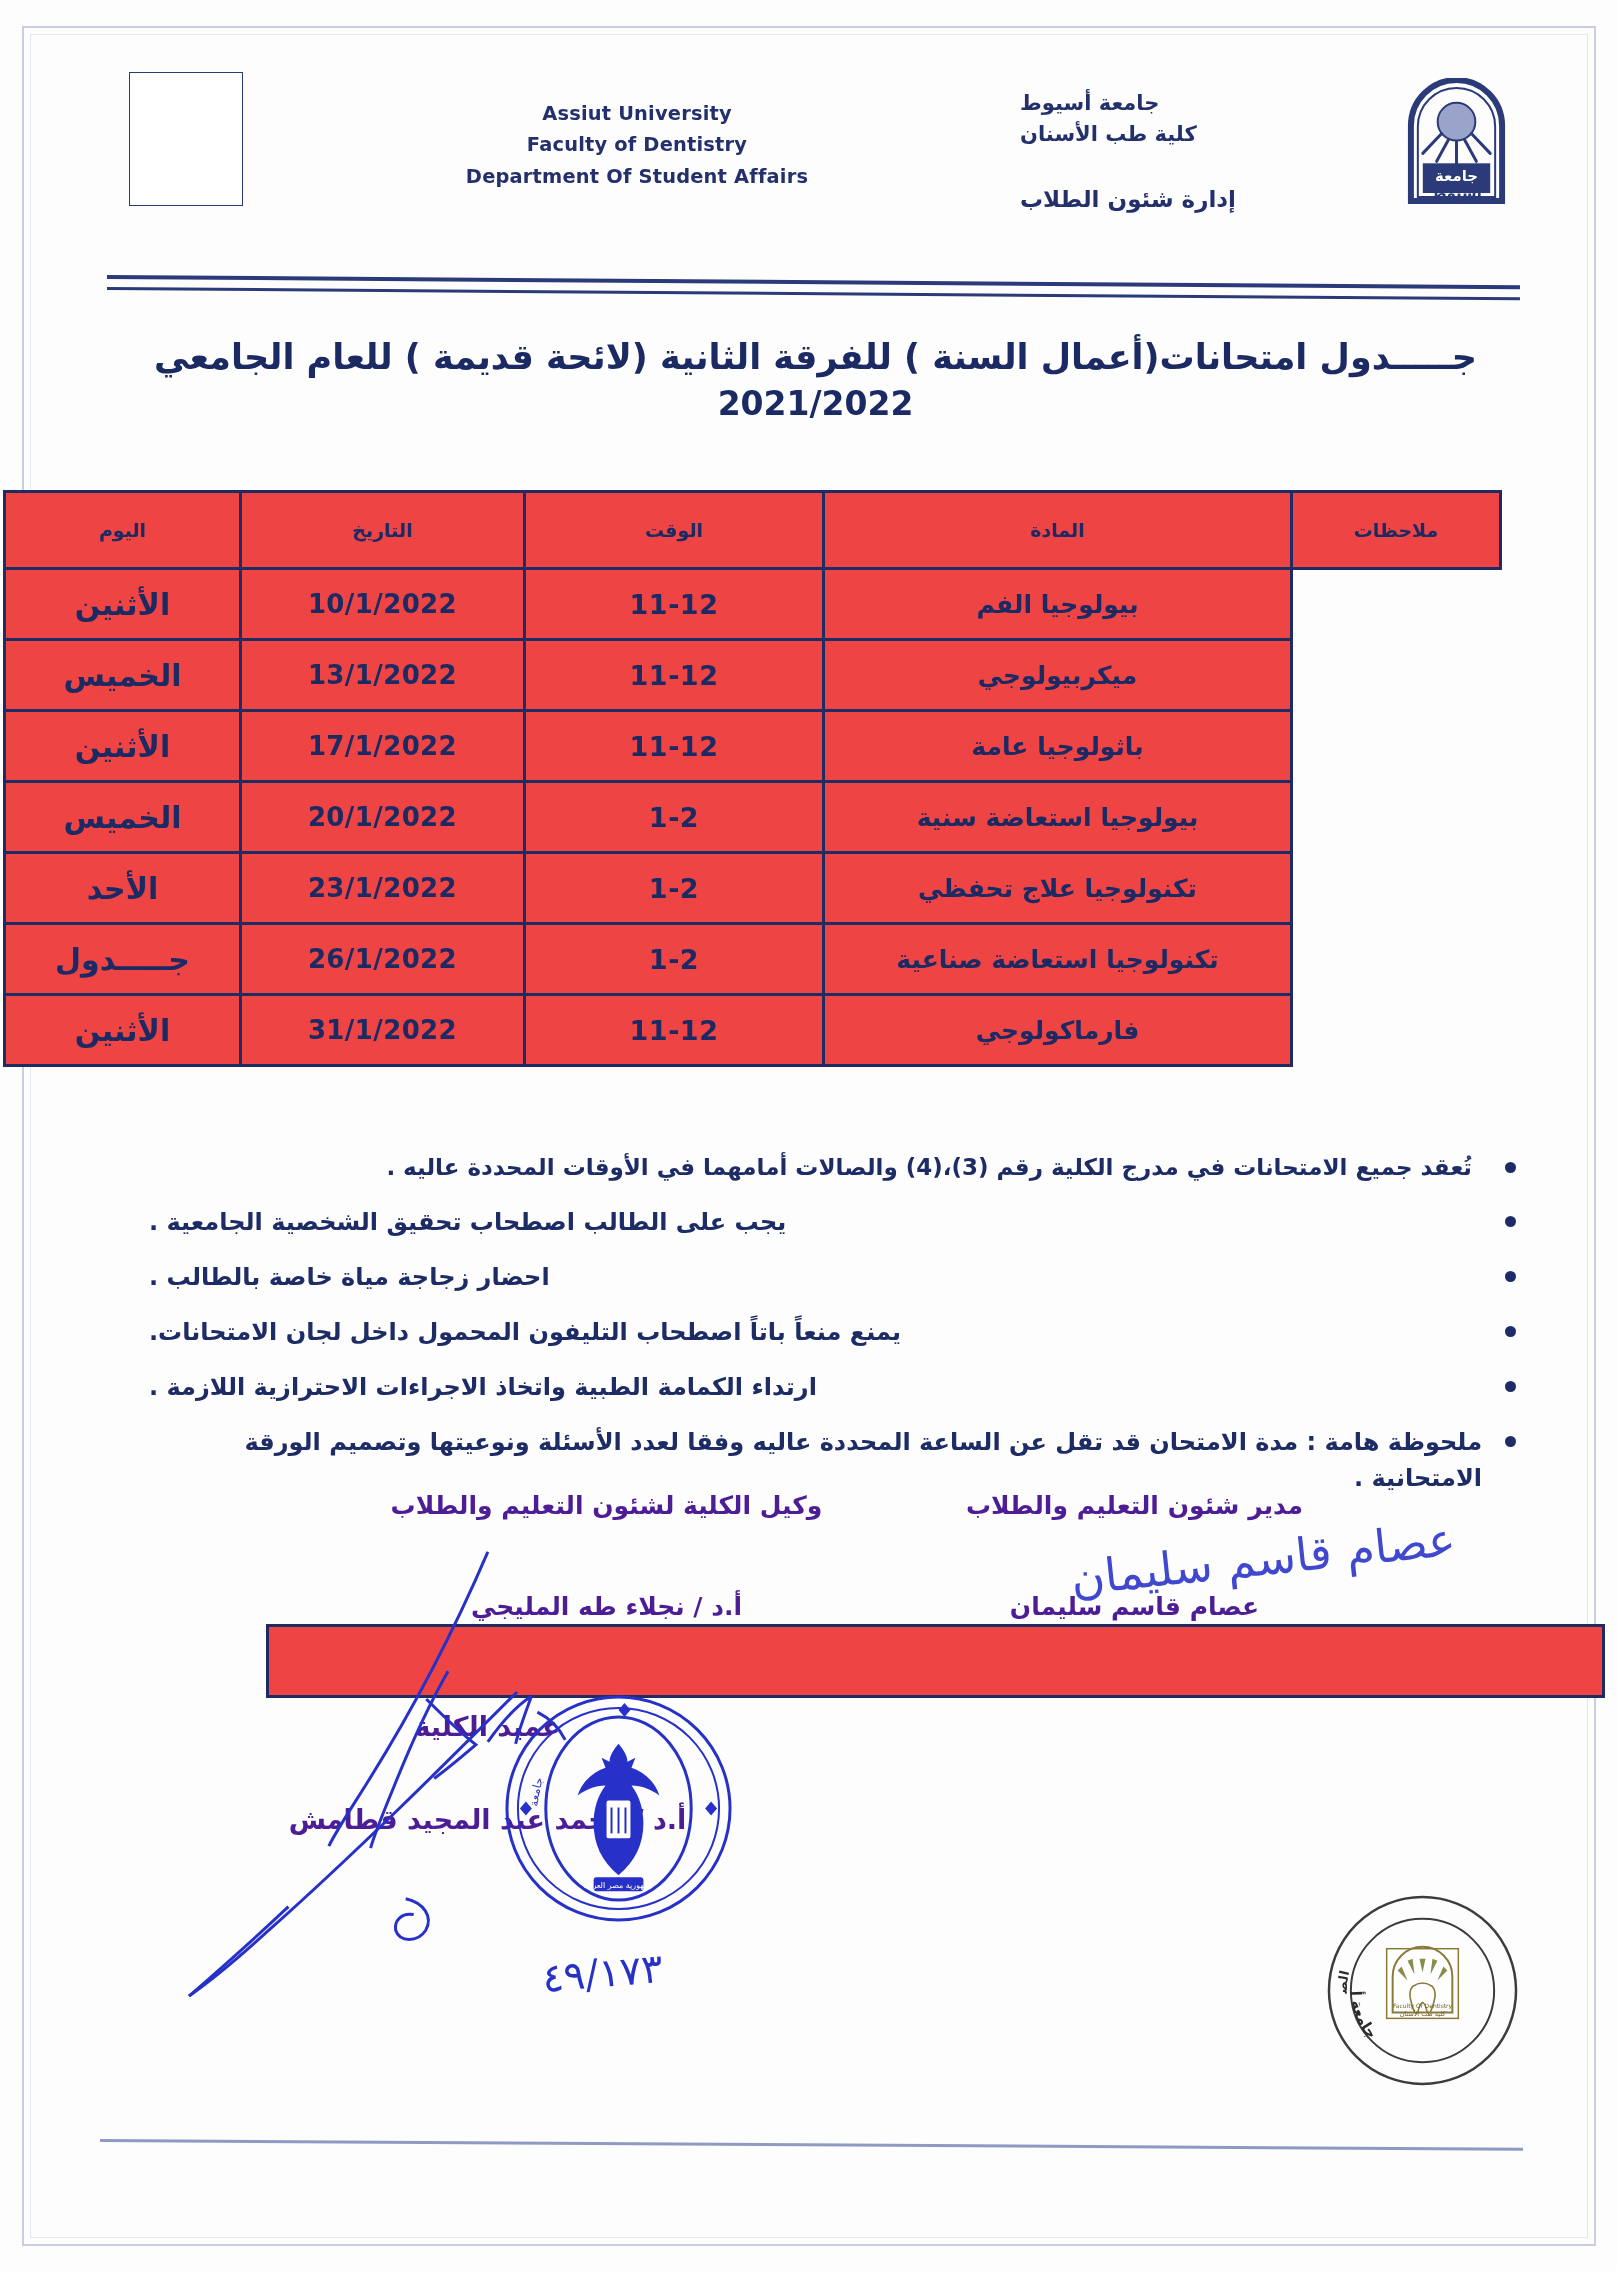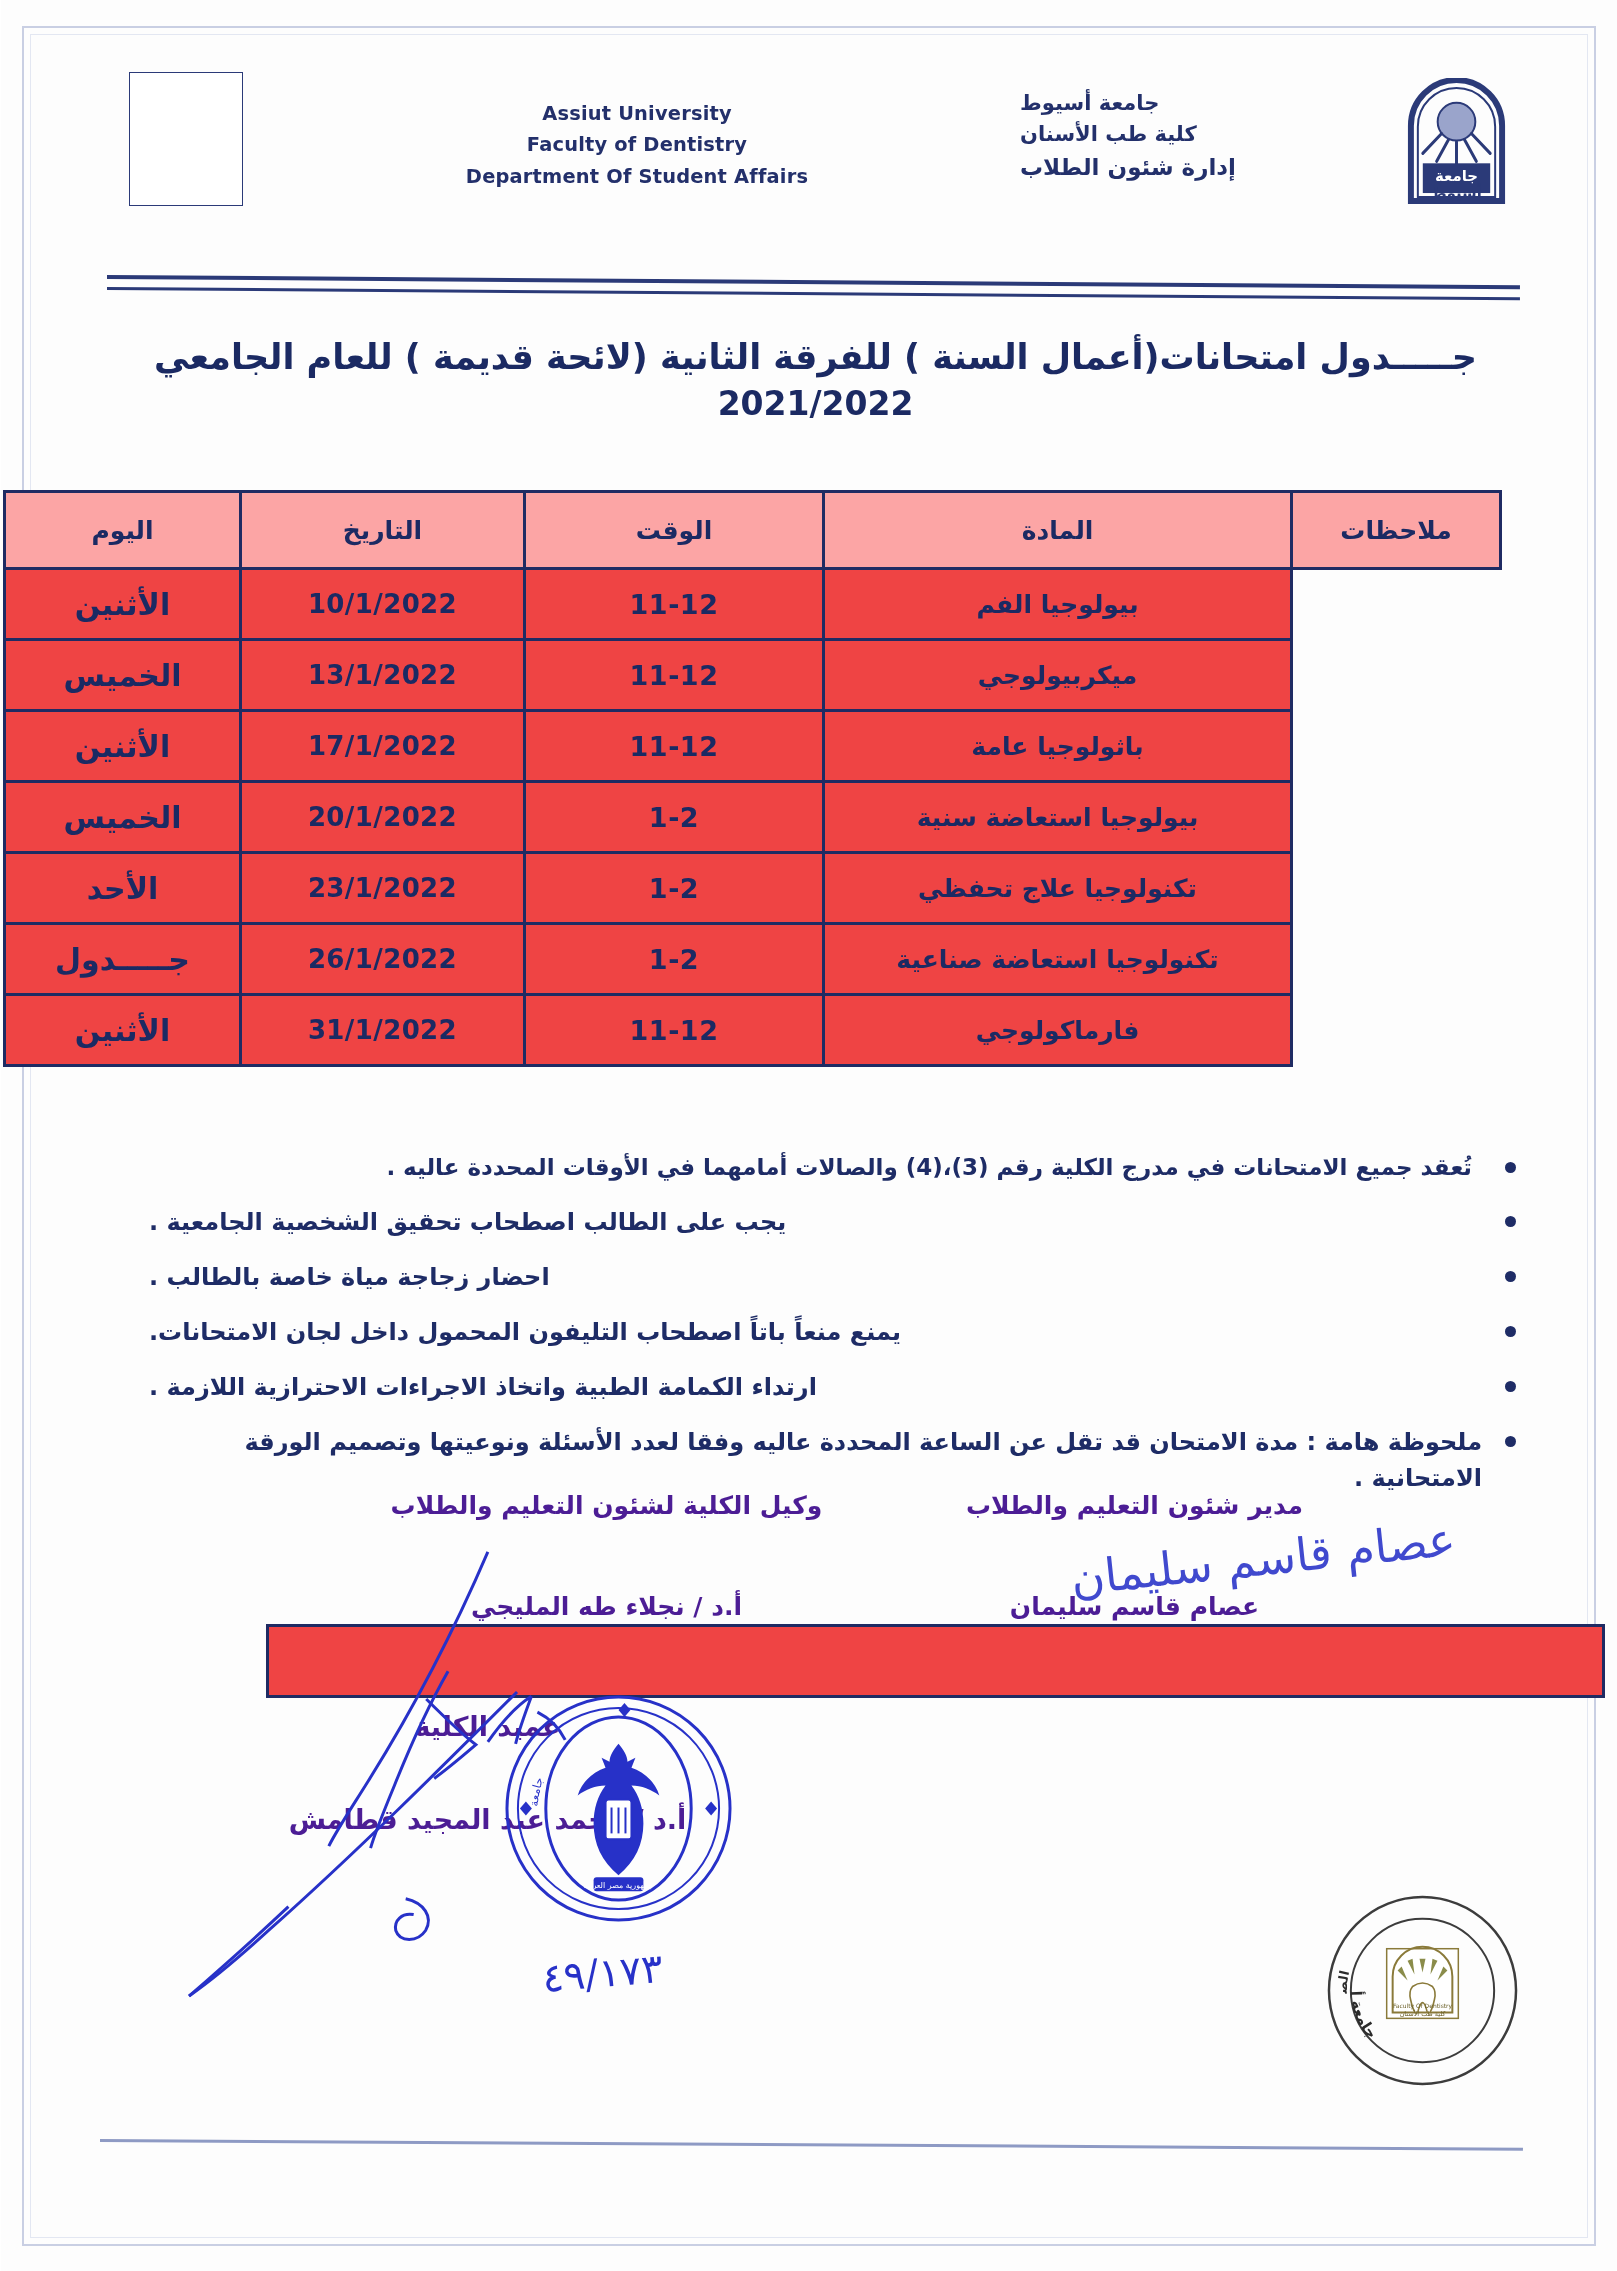--- a/index.html
+++ b/index.html
@@ -49,21 +49,21 @@
     color:#23306b;letter-spacing:0.2px;
   }
   .ar-block{
     position:absolute;right:174px;top:28px;width:328px;
     text-align:left;direction:rtl;
     font-weight:bold;line-height:1.48;
     color:#23306b;
   }
   .ar-block .l1{font-size:21px;}
   .ar-block .l2{font-size:21px;}
-  .ar-block .l3{font-size:23px;}
+  .ar-block .l3{font-size:23px;margin-top:32px;}
   .logo-right{
     position:absolute;right:10px;top:18px;width:111px;height:127px;
   }
 
   .rule{
     position:absolute;left:107px;width:1413px;height:0;
     border-top:4px solid #2b3a78;
     transform:rotate(0.42deg);transform-origin:left center;
   }
   .rule.r1{top:275px;}
@@ -86,21 +86,21 @@
     width:100%;border-collapse:collapse;direction:rtl;
     table-layout:fixed;
   }
   table.sched th,table.sched td{
     border:3px solid #1f2b63;
     text-align:center;vertical-align:middle;
     color:#1b2a63;font-weight:bold;
     padding:0;
   }
   table.sched thead th{
-    height:74px;background:#fca5a5;font-size:25px;
+    height:74px;background:#ef4444;font-size:19px;
   }
   table.sched tbody td{height:68px;background:#ef4444;}
   col.c-notes{width:209px;}
   col.c-subject{width:468px;}
   col.c-time{width:299px;}
   col.c-date{width:284px;}
   col.c-day{width:236px;}
   td.day{
     background:#b9c0d8;font-size:30px;
   }

